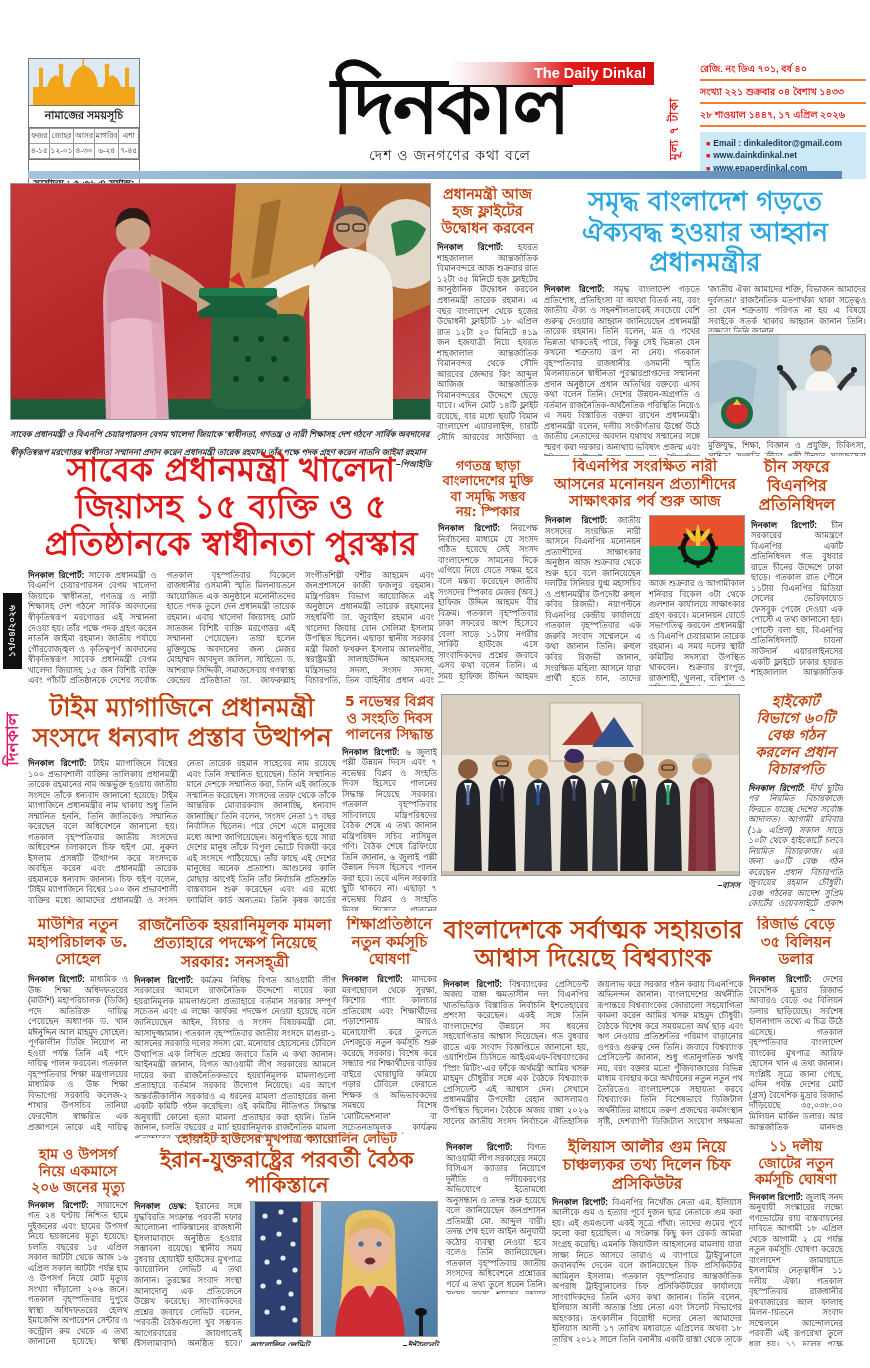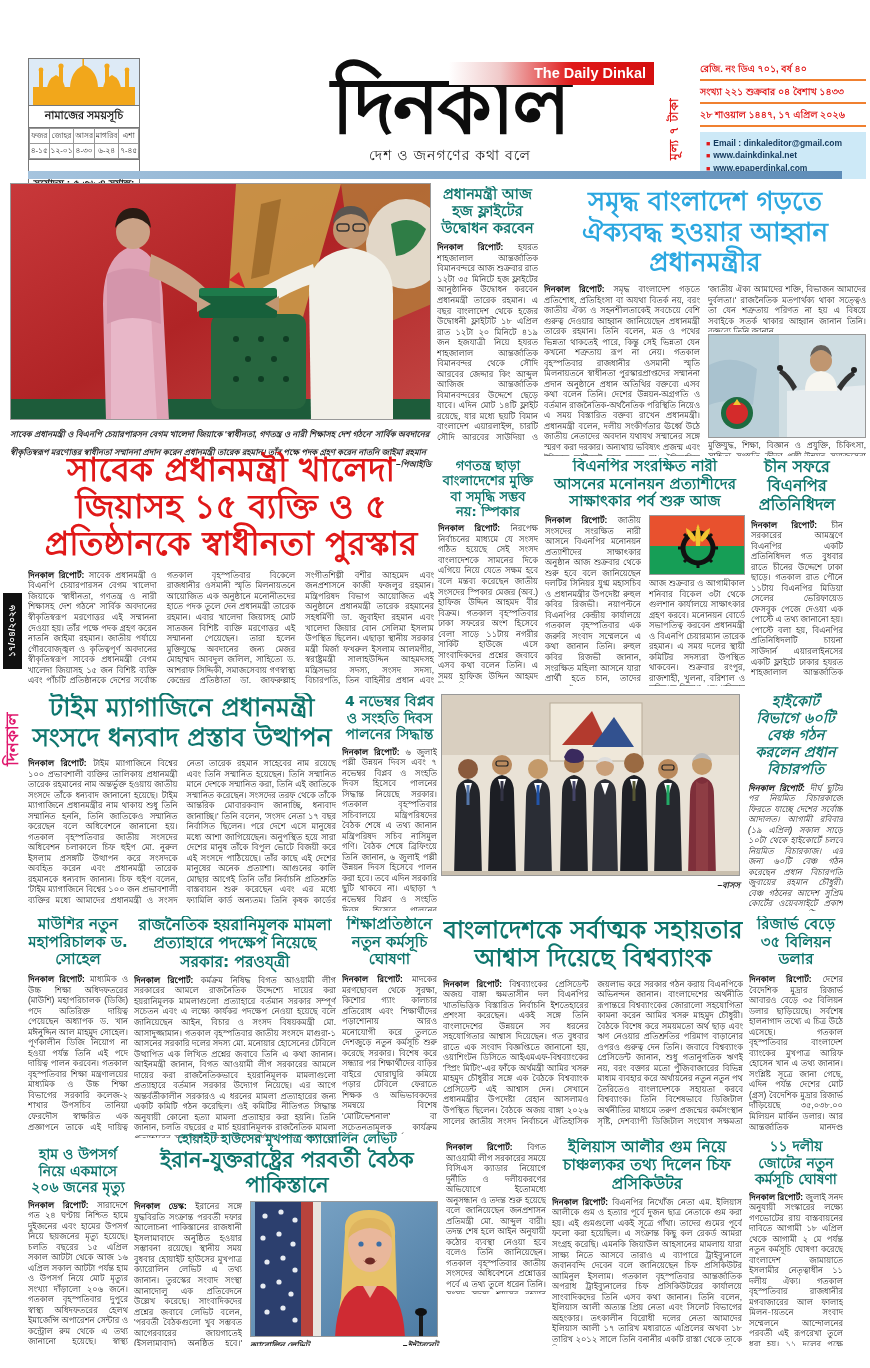--- a/index.html
+++ b/index.html
@@ -26,21 +26,21 @@
   .issue-rule { height:2px; background:#f08030; margin:1px 0 2px 0; }
   .contact-box { margin-top:5px; background:#cde9f7; padding:5px 4px 5px 6px; }
   .contact-row { font-size:8.5px; font-weight:bold; color:#143a5e; line-height:1.45; white-space:nowrap; }
   .contact-row .sq { color:#e01818; font-size:7px; margin-right:3px; }
 
   .blue-bar { position:absolute; left:28px; top:171px; width:814px; height:8px; background:linear-gradient(90deg,#a6c4de 0%,#7ea6c9 55%,#5d8cb8 100%); }
 
   
   .body-txt { font-size:8.3px; line-height:1.27; text-align:justify; color:#1c1c1c; overflow:hidden; }
   .body-txt b { color:#000; }
-  .hl { font-weight:bold; color:#0f766e; text-align:center; line-height:1.18; font-family:"DejaVu Sans", sans-serif; }
+  .hl { font-weight:bold; color:#c2410c; text-align:center; line-height:1.18; font-family:"DejaVu Sans", sans-serif; }
   .caption { font-size:8.3px; font-weight:bold; font-style:italic; color:#222; line-height:1.3; text-align:justify; }
   .credit { float:right; font-style:italic; }
 
   
   .rail-date { position:absolute; left:3px; top:593px; width:19px; height:76px; background:#111; color:#fff; writing-mode:vertical-rl; transform:rotate(180deg); font-size:9px; font-weight:bold; text-align:center; line-height:19px; }
   .rail-logo { position:absolute; left:3px; top:688px; width:19px; height:102px; writing-mode:vertical-rl; transform:rotate(180deg); color:#e0186e; font-size:17px; font-weight:bold; text-align:center; line-height:19px; font-family:"DejaVu Sans", sans-serif; }
 
   
   .photo { position:absolute; border:1px solid #999; overflow:hidden; }
 
@@ -297,21 +297,21 @@
   </div>
 
   <div class="art-time">
     <div class="hl" style="font-size:25px;">টাইম ম্যাগাজিনে প্রধানমন্ত্রী সংসদে ধন্যবাদ প্রস্তাব উত্থাপন</div>
     <div class="body-txt cols2" style="margin-top:6px;height:150px;">
       <b>দিনকাল রিপোর্ট:</b> <span>টাইম ম্যাগাজিনে বিশ্বের ১০০ প্রভাবশালী ব্যক্তির তালিকায় প্রধানমন্ত্রী তারেক রহমানের নাম অন্তর্ভুক্ত হওয়ায় জাতীয় সংসদে তাঁকে ধন্যবাদ জানানো হয়েছে। টাইম ম্যাগাজিনে প্রধানমন্ত্রীর নাম থাকায় শুধু তিনি সম্মানিত হননি, তিনি জাতিকেও সম্মানিত করেছেন বলে অধিবেশনে জানানো হয়। গতকাল বৃহস্পতিবার জাতীয় সংসদের অধিবেশন চলাকালে চিফ হুইপ মো. নুরুল ইসলাম প্রসঙ্গটি উত্থাপন করে সংসদকে অবহিত করেন এবং প্রধানমন্ত্রী তারেক রহমানকে ধন্যবাদ জানান। চিফ হুইপ বলেন, 'টাইম ম্যাগাজিনে বিশ্বের ১০০ জন প্রভাবশালী ব্যক্তির মধ্যে আমাদের প্রধানমন্ত্রী ও সংসদ নেতা তারেক রহমান সাহেবের নাম রয়েছে এবং তিনি সম্মানিত হয়েছেন। তিনি সম্মানিত মানে দেশকে সম্মানিত করা, তিনি এই জাতিকে সম্মানিত করেছেন। সংসদের তরফ থেকে তাঁকে আন্তরিক মোবারকবাদ জানাচ্ছি, ধন্যবাদ জানাচ্ছি।' তিনি বলেন, 'সংসদ নেতা ১৭ বছর নির্বাসিত ছিলেন। পরে দেশে এসে মানুষের মধ্যে আশা জাগিয়েছেন। অনুপস্থিত হয়ে সারা দেশের মানুষ তাঁকে বিপুল ভোটে বিজয়ী করে এই সংসদে পাঠিয়েছে। তাঁর কাছে এই দেশের মানুষের অনেক প্রত্যাশা। আগুনের কালি মোছার আগেই তিনি তাঁর নির্বাচনি প্রতিশ্রুতি বাস্তবায়ন শুরু করেছেন এবং এর মধ্যে ফ্যামিলি কার্ড অন্যতম। তিনি কৃষক কার্ডের উদ্বোধন করেছেন এই পহেলা বৈশাখে। এটা একটা বিপ্লব এবং যুগান্তকারী ঘটনা বাংলাদেশের জন্য। তিনি আমাদের ইমাম এবং মুয়াজ্জিনদের জন্য ভাতা চালু করেছেন। বিভিন্ন ধর্মের পুরোহিতদের জন্য তিনি সম্মানীর ব্যবস্থা করেছেন। ১০ হাজার টাকা কৃষি ঋণের সুদ মওকুফ করেছেন।' চিফ হুইপ বলেন, 'বাংলাদেশের মানুষ তাঁকে স্বীকৃতি দিয়ে সংসদে পাঠিয়েছে। বিশ্ব তাঁকে স্বীকৃতি দিয়ে আজকে টাইম ম্যাগাজিনে স্থান করে নিয়েছে।'</span>
     </div>
   </div>
 
   <div class="art-nov7">
-    <div class="hl" style="font-size:14px;">4 নভেম্বর বিপ্লব ও সংহতি দিবস পালনের সিদ্ধান্ত</div>
+    <div class="hl" style="font-size:14px;">5 নভেম্বর বিপ্লব ও সংহতি দিবস পালনের সিদ্ধান্ত</div>
     <div class="body-txt" style="margin-top:4px;height:172px;">
       <b>দিনকাল রিপোর্ট:</b> <span>৬ জুলাই পল্লী উন্নয়ন দিবস এবং ৭ নভেম্বর বিপ্লব ও সংহতি দিবস হিসেবে পালনের সিদ্ধান্ত নিয়েছে সরকার। গতকাল বৃহস্পতিবার সচিবালয়ে মন্ত্রিপরিষদের বৈঠক শেষে এ তথ্য জানান মন্ত্রিপরিষদ সচিব নাসিমুল গণি। বৈঠক শেষে ব্রিফিংয়ে তিনি জানান, ৬ জুলাই পল্লী উন্নয়ন দিবস হিসেবে পালন করা হবে। তবে এদিন সরকারি ছুটি থাকবে না। এছাড়া ৭ নভেম্বর বিপ্লব ও সংহতি দিবস হিসেবে পালনের সিদ্ধান্ত নিয়েছে সরকার। সরকারি ছুটি হিসেবে দিনটি পালিত হবে। বৈঠকের আলোচনার বিষয়ে</span>
       
     </div>
   </div>
 
   <div class="photo" style="left:441px;top:694px;width:299px;height:182px;">
     <svg width="299" height="182" viewBox="0 0 299 182">
       <rect width="299" height="182" fill="#e9e2d6"></rect>
       <rect x="0" y="0" width="299" height="60" fill="#d9cfc0"></rect>
@@ -389,21 +389,21 @@
 
   <div class="art-maushi">
     <div class="hl" style="font-size:15px;">মাউশির নতুন মহাপরিচালক ড. সোহেল</div>
     <div class="body-txt" style="margin-top:5px;height:158px;">
       <b>দিনকাল রিপোর্ট:</b> <span>মাধ্যমিক ও উচ্চ শিক্ষা অধিদফতরের (মাউশি) মহাপরিচালক (ডিজি) পদে অতিরিক্ত দায়িত্ব পেয়েছেন অধ্যাপক ড. খান মঈনুদ্দিন আল মাহমুদ সোহেল। পূর্ণকালীন ডিজি নিয়োগ না হওয়া পর্যন্ত তিনি এই পদে দায়িত্ব পালন করবেন। গতকাল বৃহস্পতিবার শিক্ষা মন্ত্রণালয়ের মাধ্যমিক ও উচ্চ শিক্ষা বিভাগের সরকারি কলেজ-২ শাখার উপসচিব তানিয়া ফেরদৌস স্বাক্ষরিত এক প্রজ্ঞাপনে তাকে এই দায়িত্ব দেওয়া হয়। বর্তমানে অধ্যাপক সোহেল মাউশির</span>
       
     </div>
   </div>
 
   <div class="art-law">
-    <div class="hl" style="font-size:15.5px;">রাজনৈতিক হয়রানিমূলক মামলা প্রত্যাহারে পদক্ষেপ নিয়েছে সরকার: পরওয্ত্রী</div>
+    <div class="hl" style="font-size:15.5px;">রাজনৈতিক হয়রানিমূলক মামলা প্রত্যাহারে পদক্ষেপ নিয়েছে সরকার: সনসহ্ত্রী</div>
     <div class="body-txt" style="margin-top:4px;height:178px;">
       <b>দিনকাল রিপোর্ট:</b> <span>কর্মক্রম নিষিদ্ধ বিগত আওয়ামী লীগ সরকারের আমলে রাজনৈতিক উদ্দেশ্যে দায়ের করা হয়রানিমূলক মামলাগুলো প্রত্যাহারে বর্তমান সরকার সম্পূর্ণ সচেতন এবং এ লক্ষ্যে কার্যকর পদক্ষেপ নেওয়া হয়েছে বলে জানিয়েছেন আইন, বিচার ও সংসদ বিষয়কমন্ত্রী মো. আসাদুজ্জামান। গতকাল বৃহস্পতিবার জাতীয় সংসদে মাগুরা-১ আসনের সরকারি দলের সদস্য মো. মনোয়ার হোসেনের টেবিলে উত্থাপিত এক লিখিত প্রশ্নের জবাবে তিনি এ কথা জানান। আইনমন্ত্রী জানান, বিগত আওয়ামী লীগ সরকারের আমলে দায়ের করা রাজনৈতিকভাবে হয়রানিমূলক মামলাগুলো প্রত্যাহারে বর্তমান সরকার উদ্যোগ নিয়েছে। এর আগে অন্তর্বর্তীকালীন সরকারও এ ধরনের মামলা প্রত্যাহারের জন্য একটি কমিটি গঠন করেছিল। ওই কমিটির নীতিগত সিদ্ধান্ত অনুযায়ী কোনো হত্যা মামলা প্রত্যাহার করা হয়নি। তিনি জানান, চলতি বছরের ৫ মার্চ হয়রানিমূলক রাজনৈতিক মামলা প্রত্যাহারের সুপারিশের জন্য জেলা পর্যায়ে জেলা প্রশাসকের সমন্বয়ে চার সদস্যের কমিটি গঠন করা হয়। এসব কমিটির সুপারিশের ভিত্তিতে চূড়ান্ত সিদ্ধান্ত নিতে ৮ মার্চ আইনমন্ত্রীকে অন্তর্ভুক্ত করে ছয় সদস্যের 'কেন্দ্রীয় কমিটি' গঠন করেছে বর্তমান সরকার। কেন্দ্রীয় কমিটি জেলা কমিটিগুলো থেকে পাওয়া সুপারিশ যাচাই-বাছাই</span>
       
     </div>
   </div>
 
   <div class="art-edu">
     <div class="hl" style="font-size:15px;">শিক্ষাপ্রতিষ্ঠানে নতুন কর্মসূচি ঘোষণা</div>
     <div class="body-txt" style="margin-top:5px;height:160px;">
       <b>দিনকাল রিপোর্ট:</b> <span>মাদকের মরণছোবল থেকে সুরক্ষা, কিশোর গ্যাং কালচার প্রতিরোধ এবং শিক্ষার্থীদের পড়াশোনায় আরও মনোযোগী করে তুলতে দেশজুড়ে নতুন কর্মসূচি শুরু করেছে সরকার। বিশেষ করে সন্ধ্যার পর শিক্ষার্থীদের বাড়ির বাইরে ঘোরাঘুরি কমিয়ে পড়ার টেবিলে ফেরাতে শিক্ষক ও অভিভাবকদের সমন্বয়ে বিশেষ 'মোটিভেশনাল' বা সচেতনতামূলক কার্যক্রম পরিচালনার নির্দেশ দেওয়া হয়েছে। গতকাল বৃহস্পতিবার জাতীয় বিশ্ববিদ্যালয়ের কলেজ মনিটরিং অ্যান্ড ইভালুয়েশন দফতর থেকে অধিভুক্ত</span>

